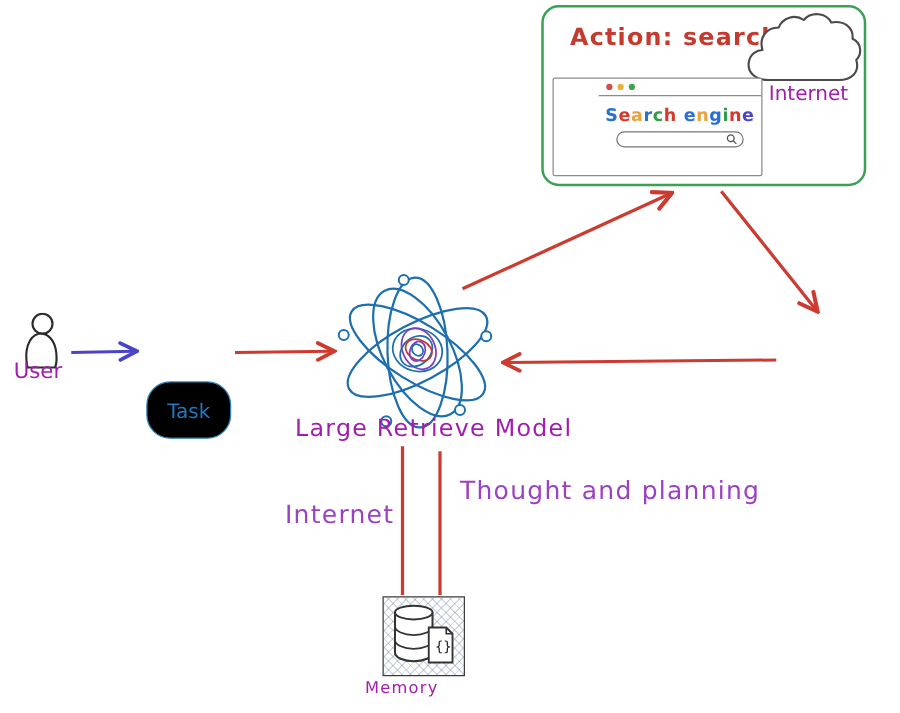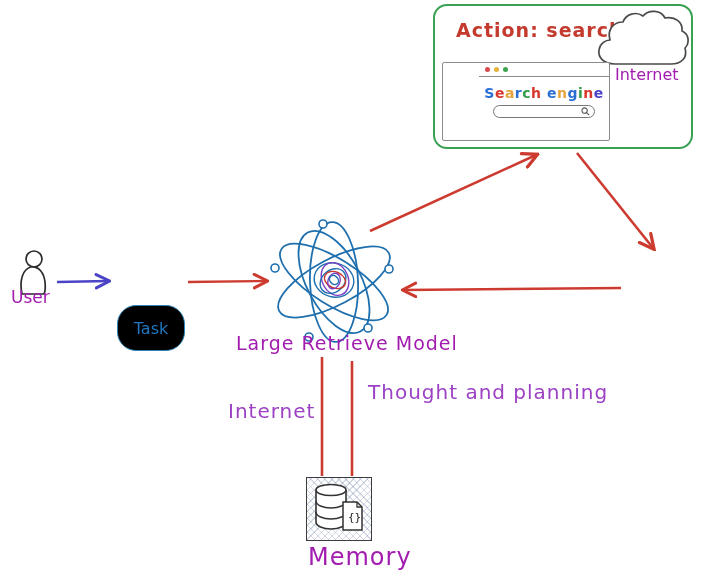--- a/index.html
+++ b/index.html
@@ -164,15 +164,15 @@
       <path d="M9,23 C9,27 16,30 24,30 C32,30 39,27 39,23" fill="none" stroke="#333" stroke-width="1.4"></path>
       <path d="M9,34 C9,38 16,41 24,41 C32,41 39,38 39,34" fill="none" stroke="#333" stroke-width="1.4"></path>
 
       <g>
         <path d="M36,24 L50,24 L55,29 L55,52 L36,52 Z" fill="#fff" stroke="#333" stroke-width="1.5"></path>
         <path d="M50,24 L50,29 L55,29" fill="none" stroke="#333" stroke-width="1.3"></path>
         <text x="41" y="43" font-size="11" font-family="DejaVu Sans Mono, monospace" fill="#222">{}</text>
       </g>
     </svg>
   </div>
-  <div class="label black-label" style="left:308px;top:543px;font-size:24px;letter-spacing:1px;">Memory</div>
+  <div class="label black-label" style="left:292px;top:543px;font-size:13px;letter-spacing:1px;">Memory</div>
 
 </div>
 
 </body></html>

